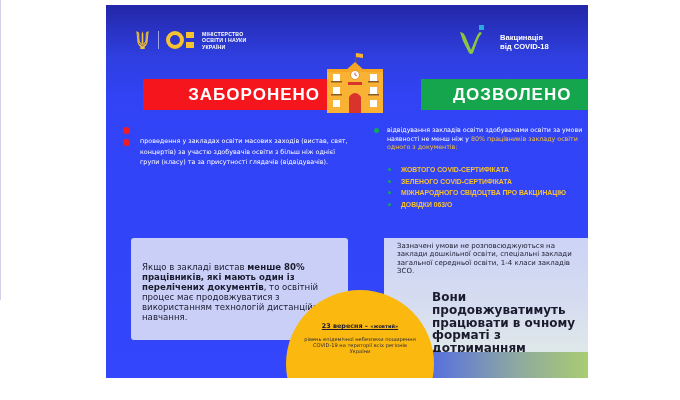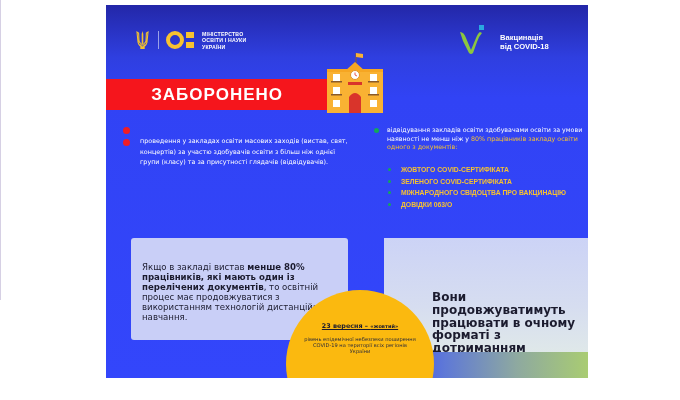--- a/index.html
+++ b/index.html
@@ -19,21 +19,21 @@
   .trident { position: absolute; left: 30px; top: 25px; width: 13px; height: 20px; }
   .header-divider { position: absolute; left: 52px; top: 26px; width: 1px; height: 18px; background: #9aa2e8; }
   .mon-logo { position: absolute; left: 60px; top: 25px; width: 30px; height: 20px; }
   .mon-text { position: absolute; left: 96px; top: 26px; color: #ffffff; font-family: "Liberation Sans", sans-serif; font-weight: bold; font-size: 5.2px; line-height: 6.4px; letter-spacing: 0.2px; }
 
   .vax-logo { position: absolute; left: 352px; top: 19px; width: 30px; height: 32px; }
   .vax-text { position: absolute; left: 394px; top: 29px; color: #ffffff; font-family: "Liberation Sans", sans-serif; font-weight: bold; font-size: 7.6px; line-height: 8.6px; }
 
   
   .banner { position: absolute; top: 74px; height: 31px; display: flex; align-items: center; justify-content: center;
-    color: #ffffff; font-family: "Liberation Sans", sans-serif; font-weight: bold; font-size: 17px; letter-spacing: 1px; }
+    color: #ffffff; font-family: "Liberation Sans", sans-serif; font-weight: bold; font-size: 17px; letter-spacing: 1px; margin-left: 37px; }
   .banner-forbidden { left: 0; width: 221px; background: #f5151c; justify-content: flex-end; padding-right: 44px; }
   .banner-allowed { left: 278px; width: 204px; background: #15a54c; justify-content: flex-start; padding-left: 32px; }
 
   .school { position: absolute; left: 219px; top: 46px; width: 60px; height: 62px; }
 
   
   .forbidden-list { position: absolute; left: 14px; top: 119px; width: 230px; }
   .f-item { position: relative; padding-left: 20px; color: #ffffff; font-size: 6.4px; line-height: 10.5px; margin-bottom: 12px; }
   .f-dot { position: absolute; left: 3px; top: 3px; width: 7px; height: 7px; border-radius: 50%; background: #f01c24; }
 
@@ -93,20 +93,21 @@
       <path d="M2 8 Q6 8 8 14 L13 26 L18 14 Q20 9 22 8 L24 9 Q21 12 19 18 L15 29 Q13 31 11 29 L5 17 Q3 11 2 8 Z" fill="#8cc63f"></path>
       <rect x="21" y="1" width="5" height="5" fill="#2aa8e0"></rect>
     </svg>
     <div class="vax-text">
       <div>Вакцинація</div>
       <div>від COVID-18</div>
     </div>
   </div>
 
   <div class="banner banner-forbidden">ЗАБОРОНЕНО</div>
+  <div class="banner banner-allowed">ДОЗВОЛЕНО</div>
 
   <svg class="school" viewBox="0 0 60 62">
     <line x1="31" y1="2" x2="31" y2="12" stroke="#8a5a2b" stroke-width="1"></line>
     <path d="M31 2 L38 3 L38 7 L31 6 Z" fill="#f9b233"></path>
     <path d="M20 20 L30 11 L40 20 Z" fill="#f6a622"></path>
     <rect x="2" y="18" width="56" height="44" fill="#f9b233"></rect>
     <rect x="2" y="18" width="56" height="3" fill="#f6a622"></rect>
     <circle cx="30" cy="24" r="4.5" fill="#ffffff" stroke="#e2912a" stroke-width="1"></circle>
     <line x1="30" y1="24" x2="30" y2="21.5" stroke="#e0302c" stroke-width="0.8"></line>
     <line x1="30" y1="24" x2="32" y2="25" stroke="#e0302c" stroke-width="0.8"></line>
@@ -158,20 +159,21 @@
         <span>ДОВІДКИ 063/О</span>
       </div>
     </div>
   </div>
 
   <div class="distance-box">
     <div class="distance-text"><span>Якщо в закладі вистав </span><b>менше 80% працівників, які мають один із перелічених документів</b><span>, то освітній процес має продовжуватися з використанням технологій дистанційного навчання.</span></div>
   </div>
 
   <div class="exempt-box">
+    <div class="exempt-text">Зазначені умови не розповсюджуються на заклади дошкільної освіти, спеціальні заклади загальної середньої освіти, 1-4 класи закладів ЗСО.</div>
     <div class="exempt-strong">Вони продовжуватимуть працювати в очному форматі з дотриманням протиепідемічних норм.</div>
   </div>
 
   <div class="bottom-strip"></div>
 
   <div class="level-circle">
     <div class="level-date"><span style="font-size:6.4px">23 вересня – </span><span>«жовтий»</span></div>
     <div class="level-desc">рівень епідемічної небезпеки поширення COVID-19 на території всіх регіонів України</div>
   </div>
 </div>

